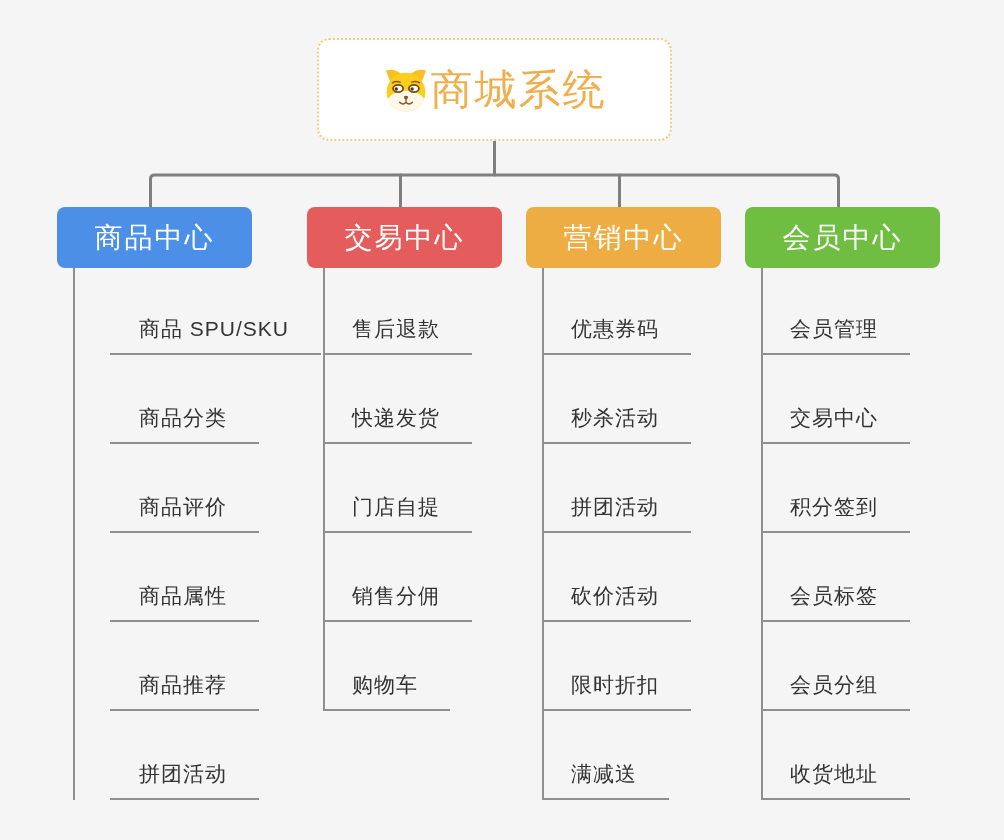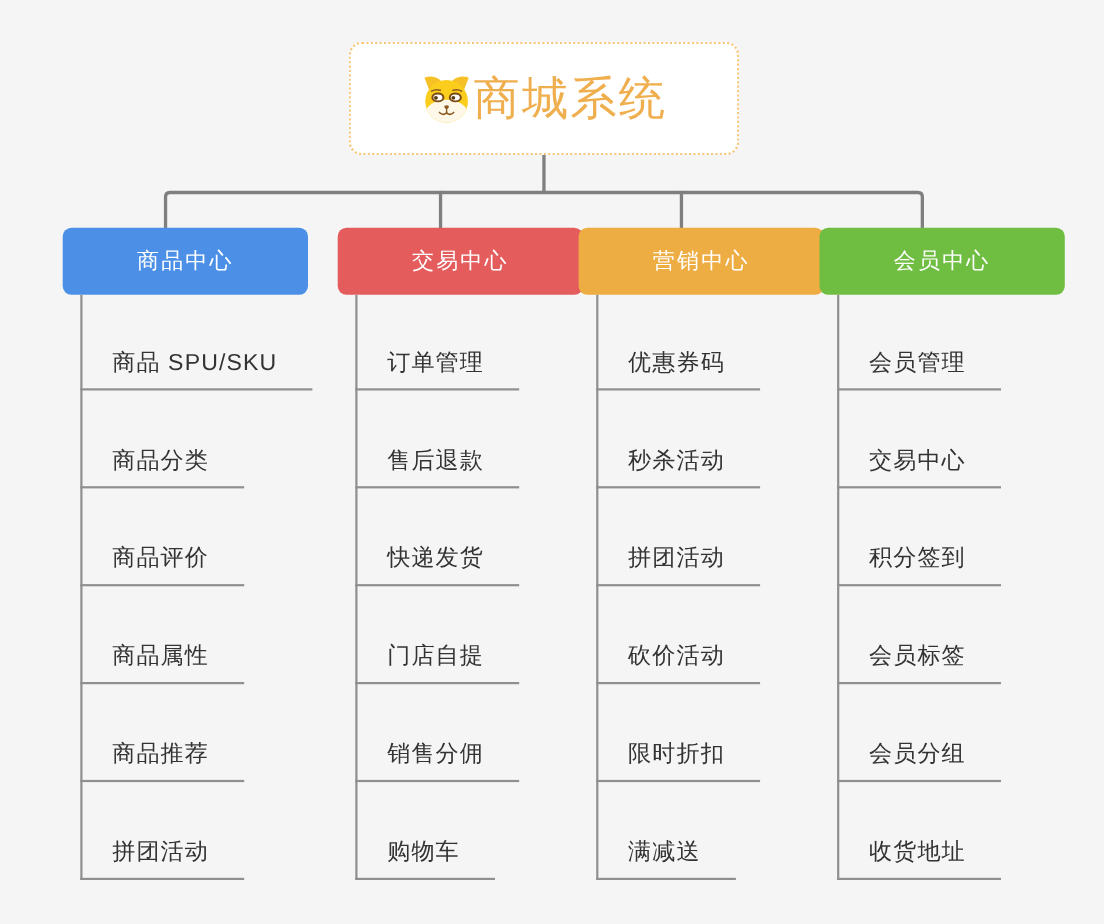--- a/index.html
+++ b/index.html
@@ -46,25 +46,25 @@
   }
   #root-title {
     font-size: 42px;
     color: var(--root-text);
     letter-spacing: 2px;
     white-space: nowrap;
   }
   .branch-node {
     position: absolute;
     top: 207px;
-    width: 223px; height: 61px;
+    width: 195px; height: 61px;
     border-radius: 8px;
     display: flex; align-items: center; justify-content: center;
     color: var(--node-text);
-    font-size: 20px;
+    font-size: 28px;
     letter-spacing: 2px;
     cursor: pointer;
   }
   .branch-col {
     position: absolute;
     top: 268px;
   }
   .branch-col::before {
     content: "";
     position: absolute;
@@ -121,21 +121,21 @@
         <path d="M29 41 Q32 39 35 41 Q35 44.5 32 45.5 Q29 44.5 29 41 Z" fill="#8A5A22"></path>
         <path d="M32 45.5 L32 49" stroke="#8A5A22" stroke-width="1.8" stroke-linecap="round"></path>
         <path d="M23 49 Q27.5 53.5 32 49.5 Q36.5 53.5 41 49" stroke="#8A5A22" stroke-width="2" fill="none" stroke-linecap="round"></path>
       </svg>
     </span>
     <span id="root-title">商城系统</span>
   </div>
 
   <div id="branches">
       <div class="branch-node" style="left: 57px; background: rgb(75, 144, 230);">商品中心</div>
-      <div class="branch-col" style="left: 73px;">
+      <div class="branch-col" style="left: 73px; padding-left: 37px;">
         <div class="leaf-row">
           <div class="leaf">商品 SPU/SKU</div>
         </div>
         <div class="leaf-row">
           <div class="leaf">商品分类</div>
         </div>
         <div class="leaf-row">
           <div class="leaf">商品评价</div>
         </div>
         <div class="leaf-row">
@@ -144,23 +144,20 @@
         <div class="leaf-row">
           <div class="leaf">商品推荐</div>
         </div>
         <div class="leaf-row">
           <div class="leaf">拼团活动</div>
         </div>
       </div>
       <div class="branch-node" style="left: 307px; background: rgb(228, 92, 92);">交易中心</div>
       <div class="branch-col" style="left: 323px;">
         <div class="leaf-row">
-          <div class="leaf">订单管理</div>
-        </div>
-        <div class="leaf-row">
           <div class="leaf">售后退款</div>
         </div>
         <div class="leaf-row">
           <div class="leaf">快递发货</div>
         </div>
         <div class="leaf-row">
           <div class="leaf">门店自提</div>
         </div>
         <div class="leaf-row">
           <div class="leaf">销售分佣</div>

